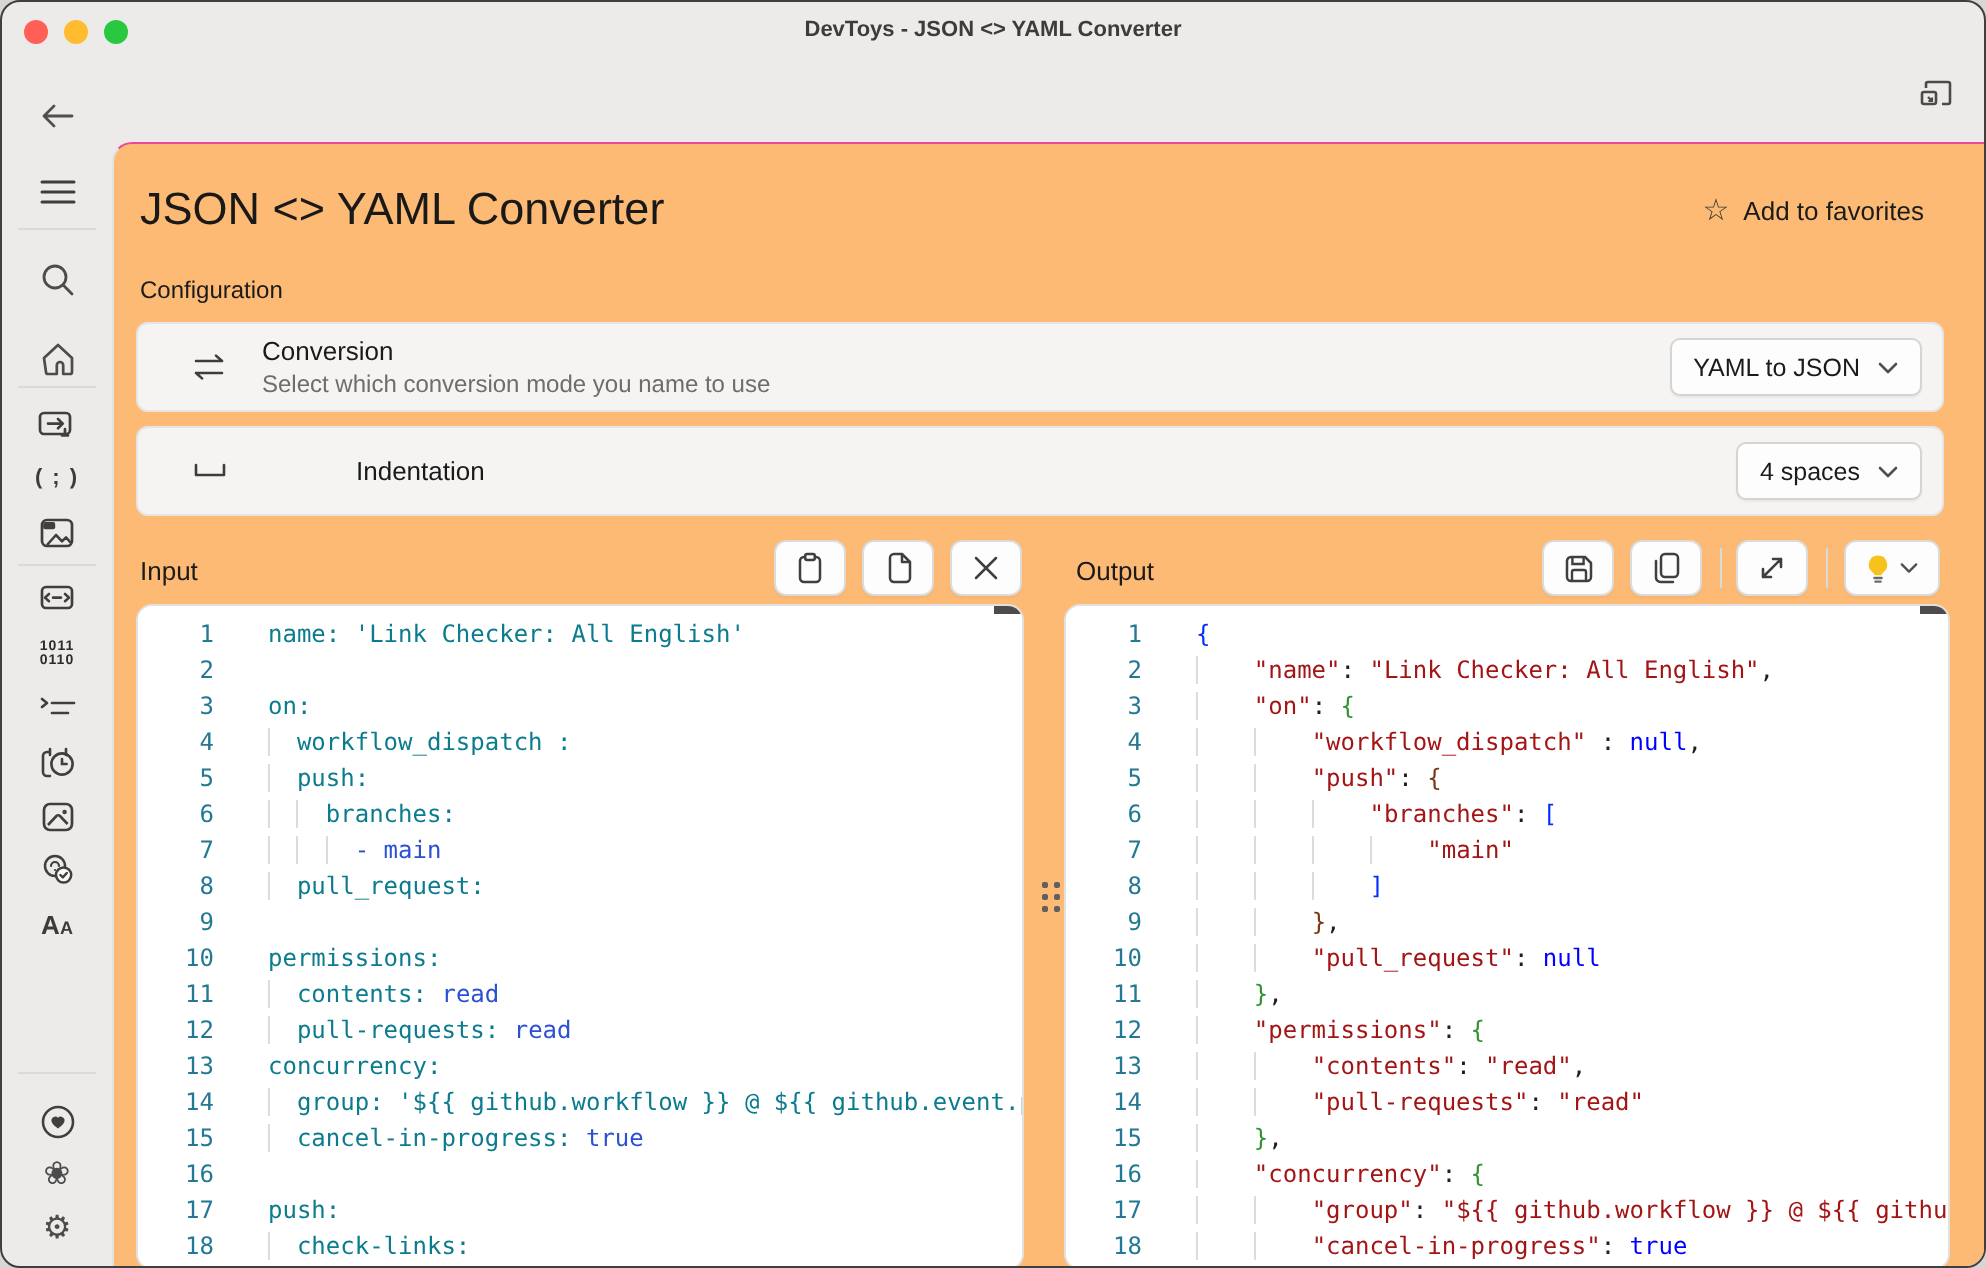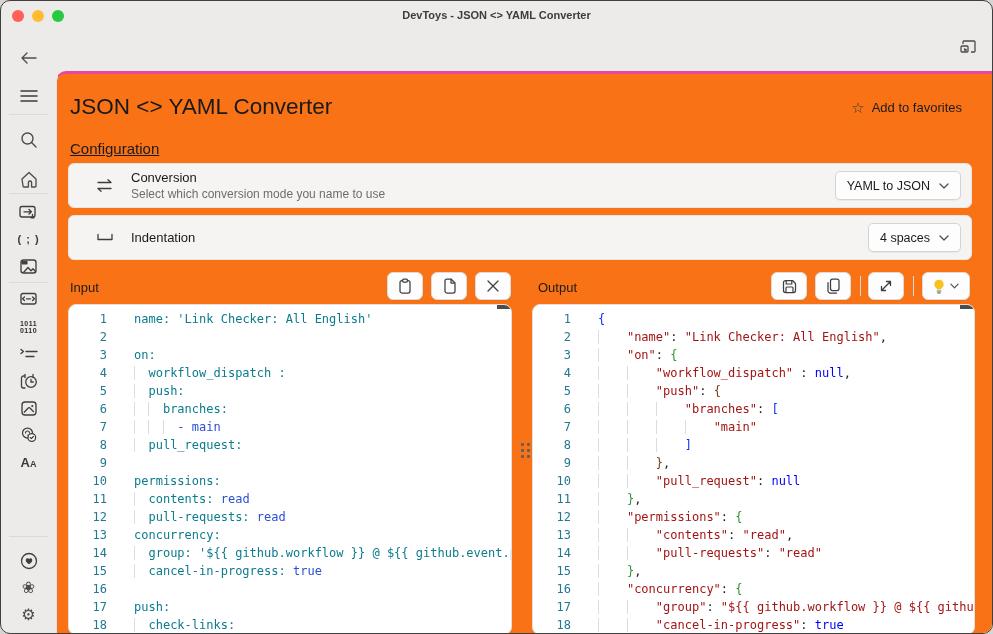--- a/index.html
+++ b/index.html
@@ -22,29 +22,29 @@
   .sidebar{position:absolute;left:0;top:70px;bottom:0;width:55px;}
   .sb-item{position:absolute;left:0;width:55px;height:26px;display:flex;align-items:center;justify-content:center;color:#4c4c4c;cursor:default;}
   .sb-div{position:absolute;left:8px;width:39px;height:1px;background:#dcdad8;}
   .nb-icon{font-size:7px;font-weight:bold;line-height:7px;text-align:center;color:#2c2c2c;letter-spacing:.5px;}
   .enc-icon{font-size:11px;font-weight:bold;color:#3b3b3b;letter-spacing:1px;}
   .aa-icon{font-size:13px;color:#3b3b3b;font-weight:bold;}
   .aa-icon .small{font-size:9px;}
   .glyph-icon{font-size:16px;color:#4c4c4c;line-height:16px;}
 
   
-  .content{position:absolute;left:55px;top:70px;right:0;bottom:0;background:#f97316;border-top-left-radius:10px;border-top:3px solid #ec4899;border-left:1px solid #e4e2e0;}
+  .content{position:absolute;left:55px;top:70px;right:0;bottom:0;background:#fdba74;border-top-left-radius:10px;border-top:1px solid #ec4899;border-left:1px solid #e4e2e0;}
   .page-title{position:absolute;left:13px;top:20px;font-size:22.5px;font-weight:400;color:#191919;}
   .fav-btn{position:absolute;right:30px;top:26px;display:flex;align-items:center;gap:7px;font-size:13px;color:#1b1b1b;cursor:default;}
   .fav-star{font-size:15px;color:#3b3b3b;line-height:15px;}
-  .config-label{position:absolute;left:13px;top:66px;font-size:15px;color:#1b1b1b;text-decoration:underline;}
+  .config-label{position:absolute;left:13px;top:66px;font-size:12px;color:#1b1b1b;}
 
   .card{position:absolute;left:11px;right:20px;height:45px;background:#f5f4f3;border:1px solid #e7e5e3;border-radius:6px;display:flex;align-items:center;}
   .card.c1{top:89px;}
-  .card.c2{top:141px;}
+  .card.c2{top:141px;gap:47px;}
   .card-icon{flex:0 0 24px;margin-left:24px;margin-right:14px;display:flex;align-items:center;justify-content:center;color:#3d3d3d;}
   .card-text .t{font-size:13px;color:#1a1a1a;}
   .card-text .s{font-size:12px;color:#6f6d6b;margin-top:2px;}
   .dd{margin-left:auto;margin-right:10px;height:29px;background:#fdfdfd;border:1px solid #d6d4d2;border-radius:5px;display:flex;align-items:center;gap:9px;padding:0 11px;font-size:12.5px;color:#1b1b1b;box-shadow:0 1px 1px rgba(0,0,0,.05);cursor:default;}
 
   
   .io-label{position:absolute;font-size:13px;color:#1b1b1b;top:206px;}
   .io-label.in{left:13px;}
   .io-label.out{left:481px;}
   .tb-btn{position:absolute;top:198px;width:36px;height:28px;background:#fdfdfd;border:1px solid #dddbd9;border-radius:6px;display:flex;align-items:center;justify-content:center;box-shadow:0 1px 1px rgba(0,0,0,.04);cursor:default;color:#3f3f3f;}

